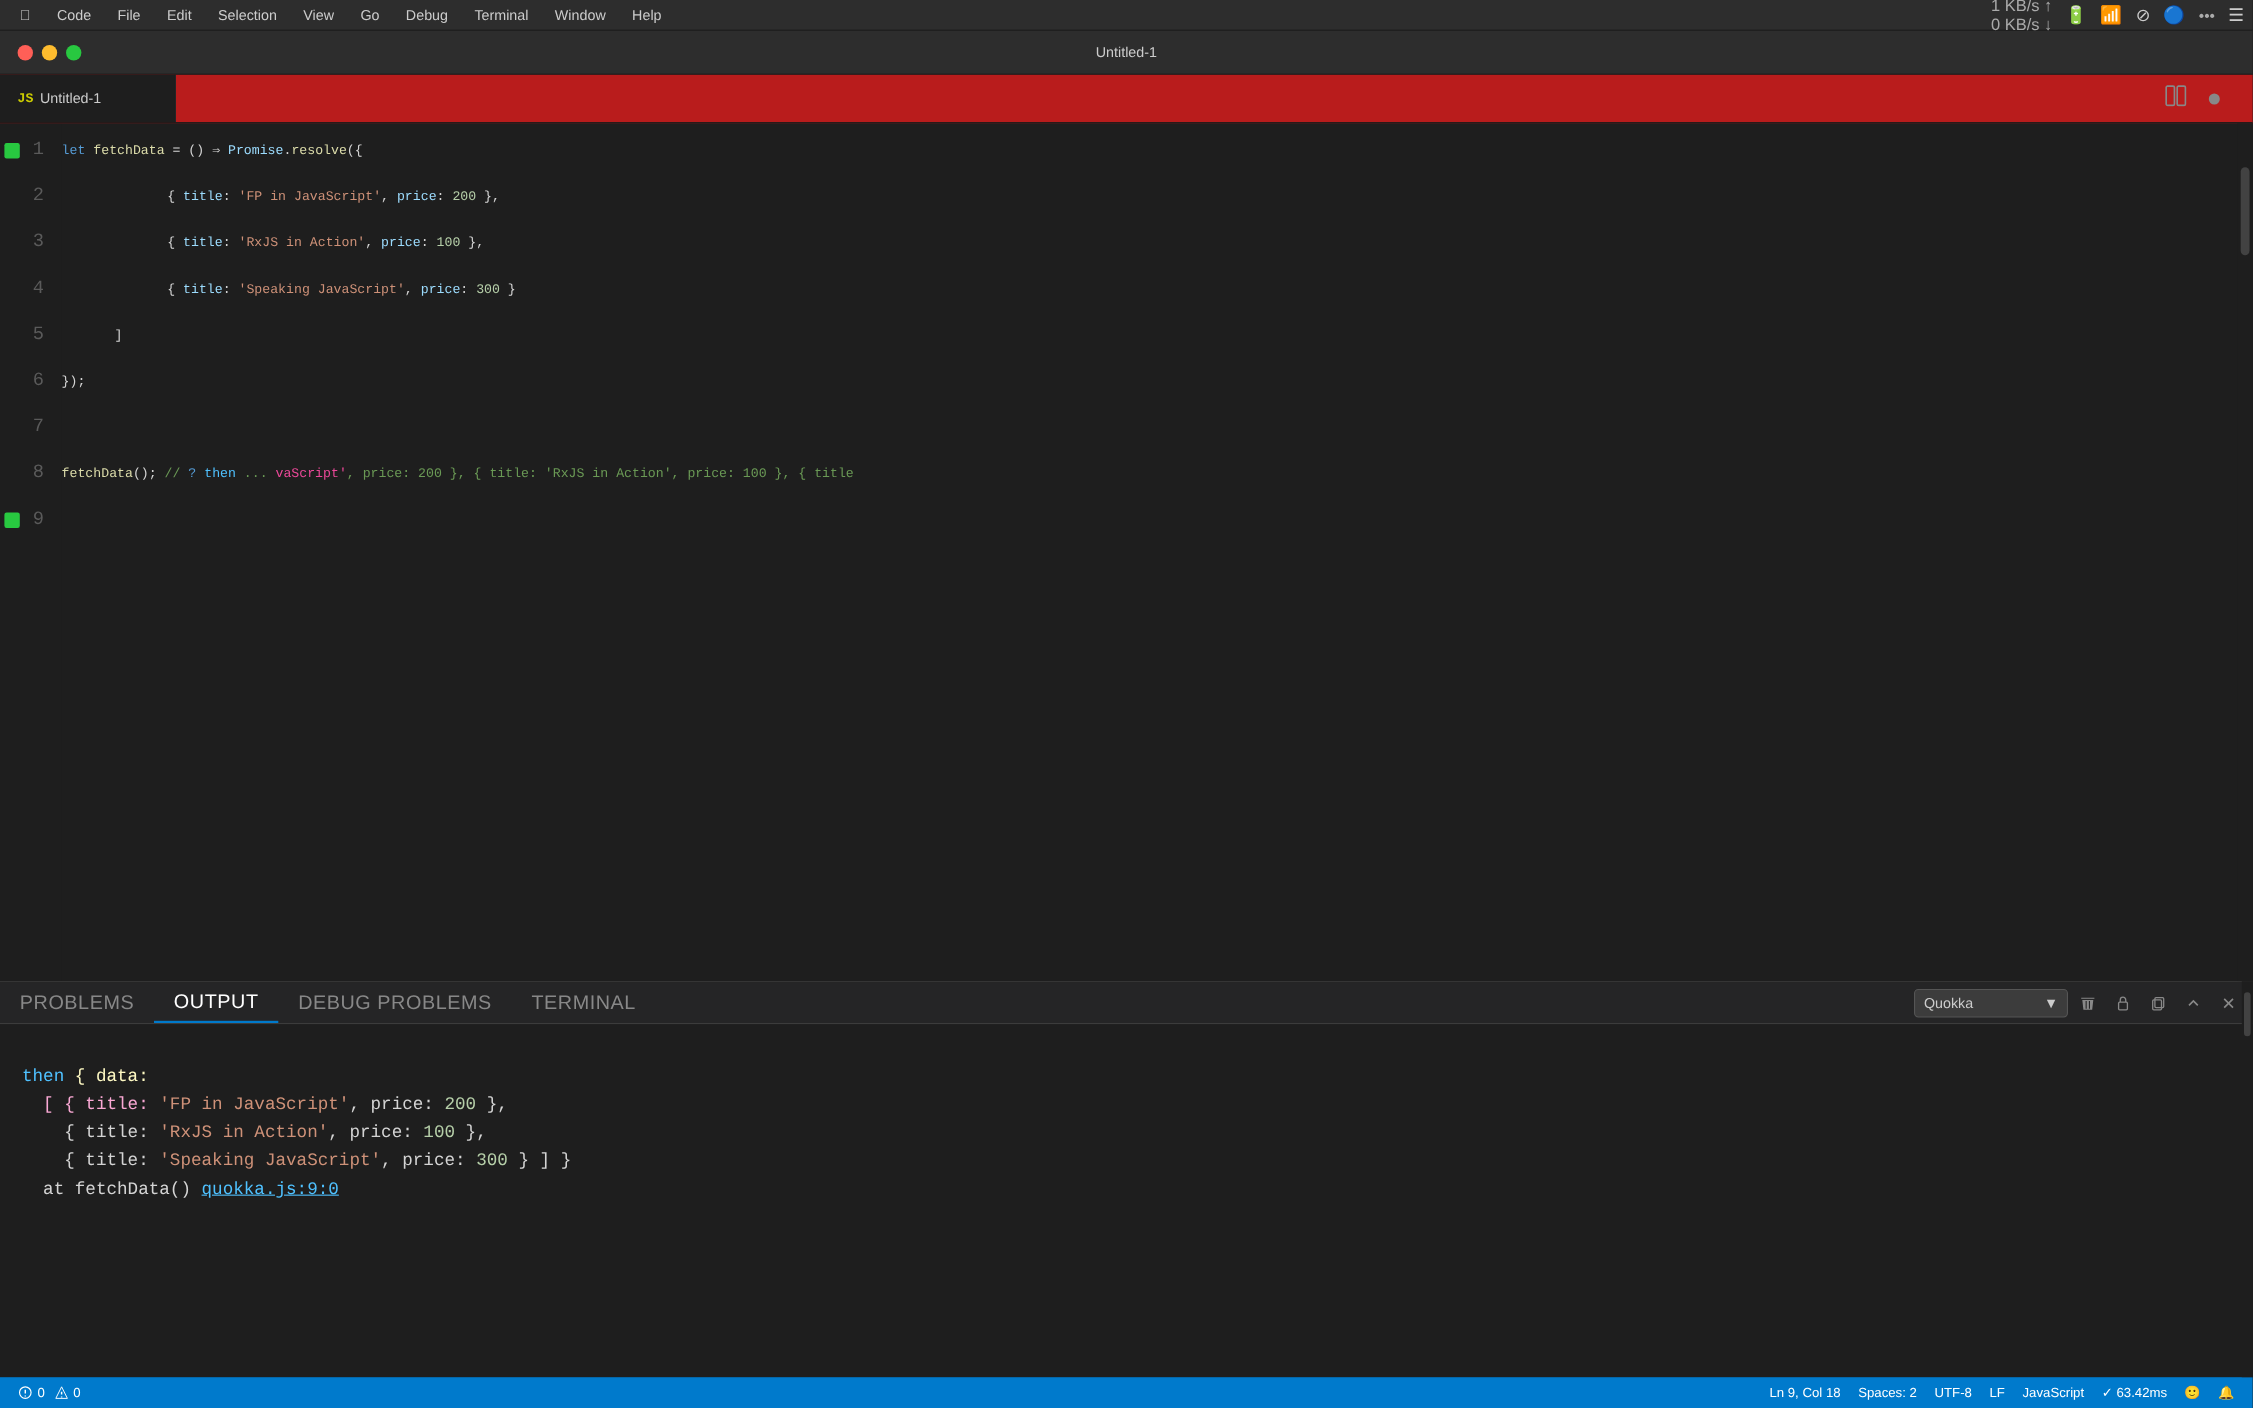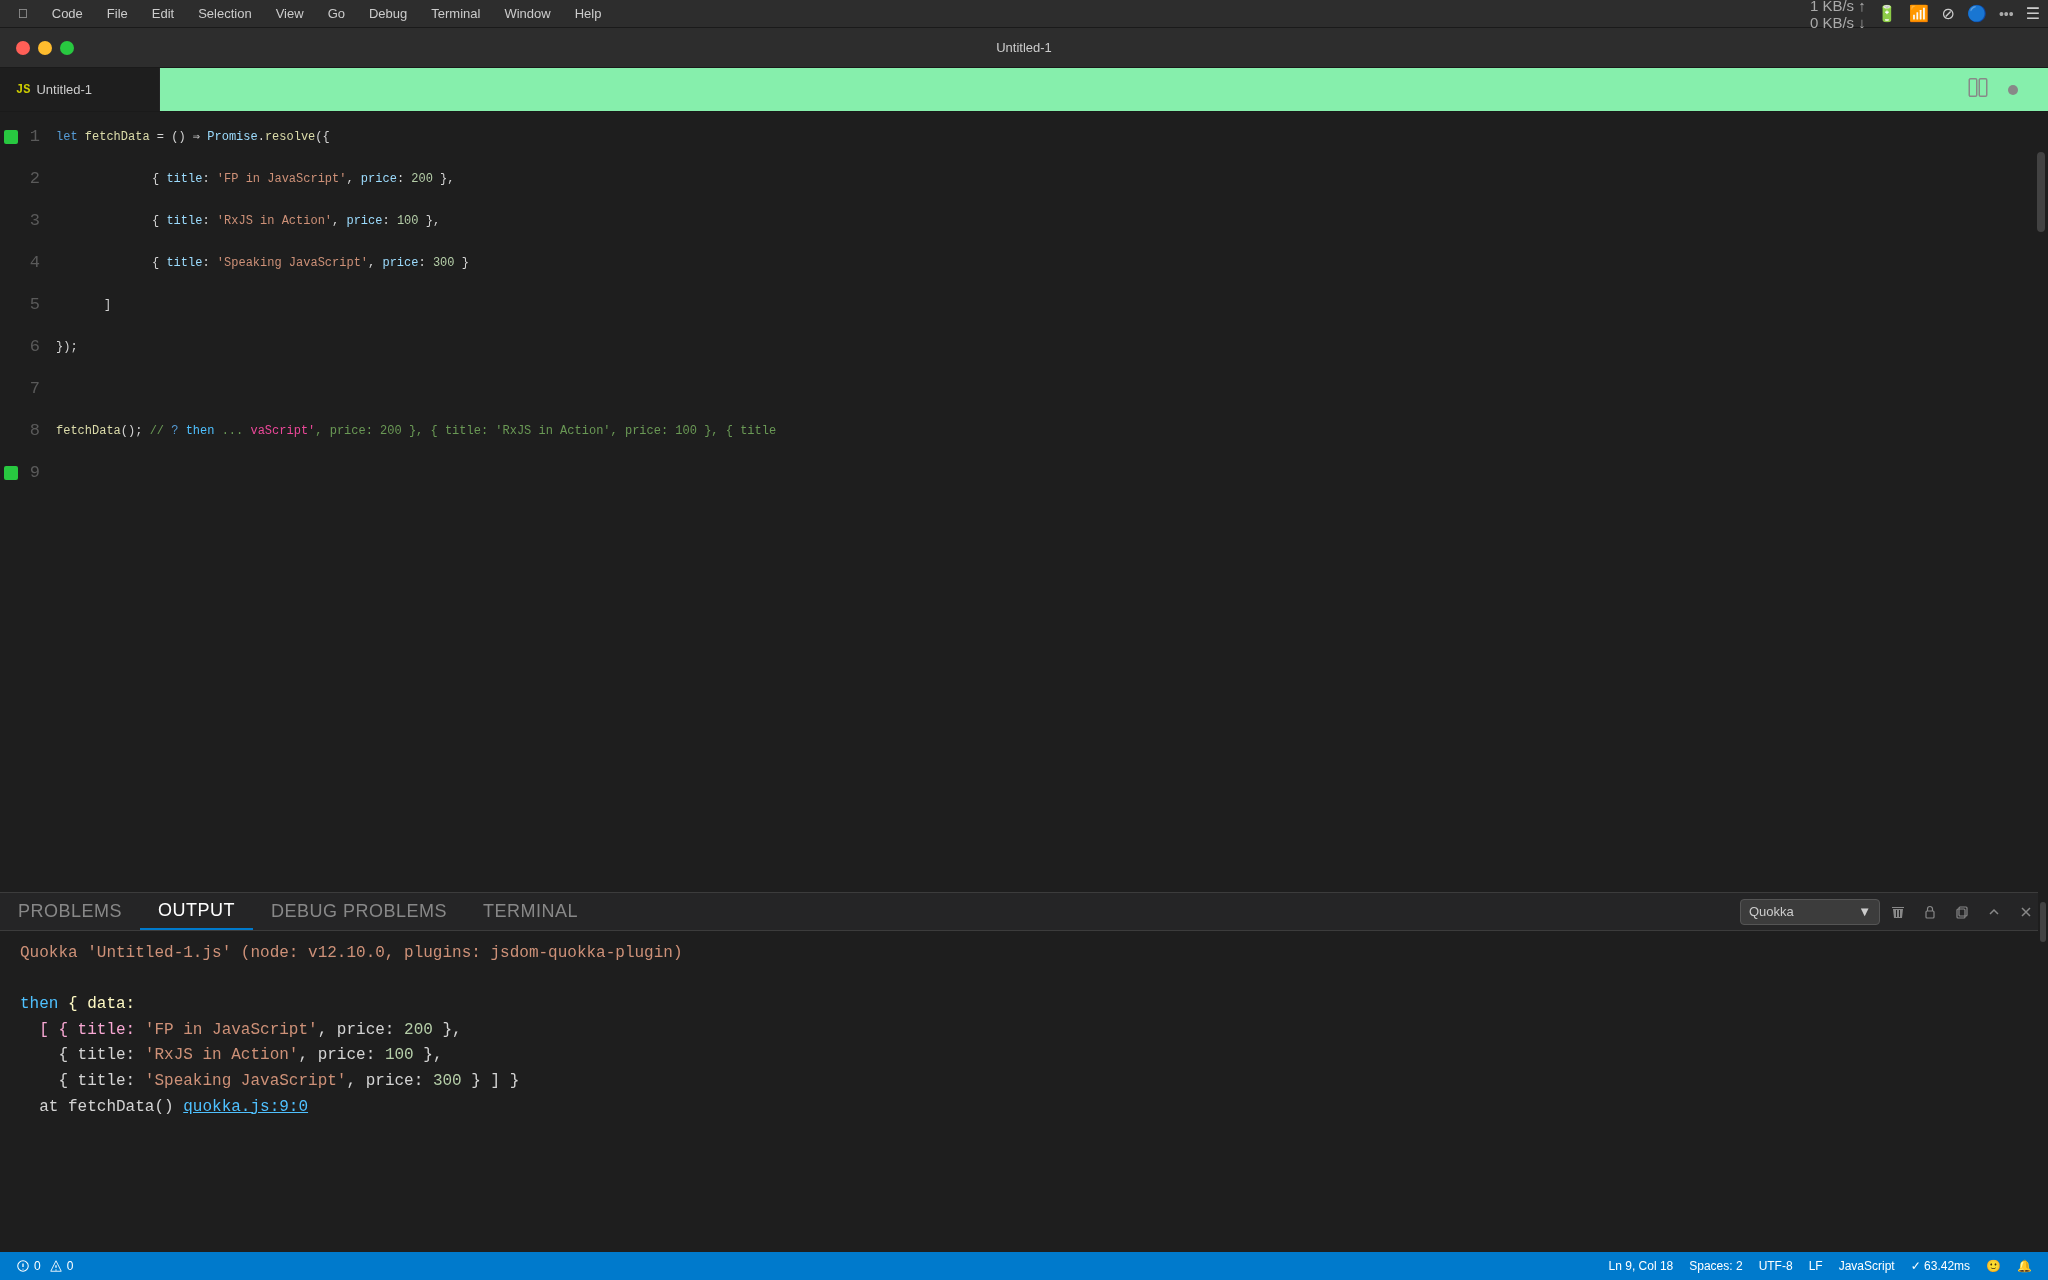--- a/index.html
+++ b/index.html
@@ -71,21 +71,21 @@
       display: flex;
       align-items: center;
       gap: 12px;
       color: #cccccc;
       font-size: 12px;
       font-family: -apple-system, sans-serif;
     }
 
     
     .tab-bar {
-      background: #86efac;
+      background: #b91c1c;
       height: 44px;
       display: flex;
       align-items: stretch;
       border-bottom: 1px solid #1a1a1a;
       position: relative;
     }
 
     .tab {
       display: flex;
       align-items: center;
@@ -495,21 +495,20 @@
               </div>
               <div class="panel-icon-btn" title="Close Panel">
                 <svg width="16" height="16" viewBox="0 0 16 16" fill="#888">
                   <path d="M4 4l8 8M12 4l-8 8" stroke="#888" stroke-width="1.5"></path>
                 </svg>
               </div>
             </div>
           </div>
 
           <div class="panel-content">
-            <p class="output-line output-orange">Quokka 'Untitled-1.js' (node: v12.10.0, plugins: jsdom-quokka-plugin)</p>
             <p class="output-line">&nbsp;</p>
             <p class="output-line"><span style="color:#4fc1ff;">then</span><span style="color:#fef9c3;"> { data:</span></p>
             <p class="output-line"><span style="color:#f9a8d4;">  [ { title: </span><span style="color:#ce9178;">'FP in JavaScript'</span><span style="color:#d4d4d4;">, price: </span><span style="color:#b5cea8;">200</span><span style="color:#d4d4d4;"> },</span></p>
             <p class="output-line"><span style="color:#d4d4d4;">    { title: </span><span style="color:#ce9178;">'RxJS in Action'</span><span style="color:#d4d4d4;">, price: </span><span style="color:#b5cea8;">100</span><span style="color:#d4d4d4;"> },</span></p>
             <p class="output-line"><span style="color:#d4d4d4;">    { title: </span><span style="color:#ce9178;">'Speaking JavaScript'</span><span style="color:#d4d4d4;">, price: </span><span style="color:#b5cea8;">300</span><span style="color:#d4d4d4;"> } ] }</span></p>
             <p class="output-line"><span style="color:#d4d4d4;">  at fetchData() </span><span style="color:#4fc1ff;text-decoration:underline;cursor:pointer;">quokka.js:9:0</span></p>
           </div>
 
           <div style="position:absolute;right:0;bottom:28px;width:10px;height:360px;background:#1e1e1e;">
             <div style="width:6px;margin:0 auto;height:40px;background:#424242;border-radius:3px;margin-top:10px;"></div>

